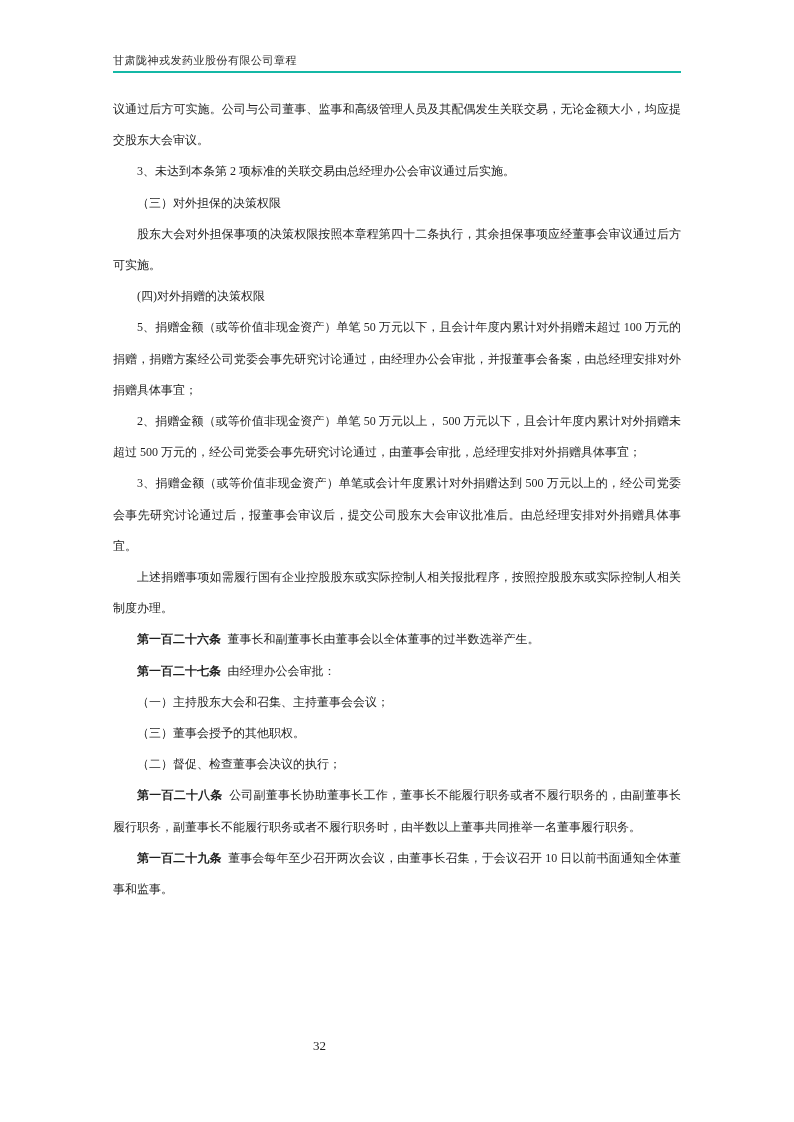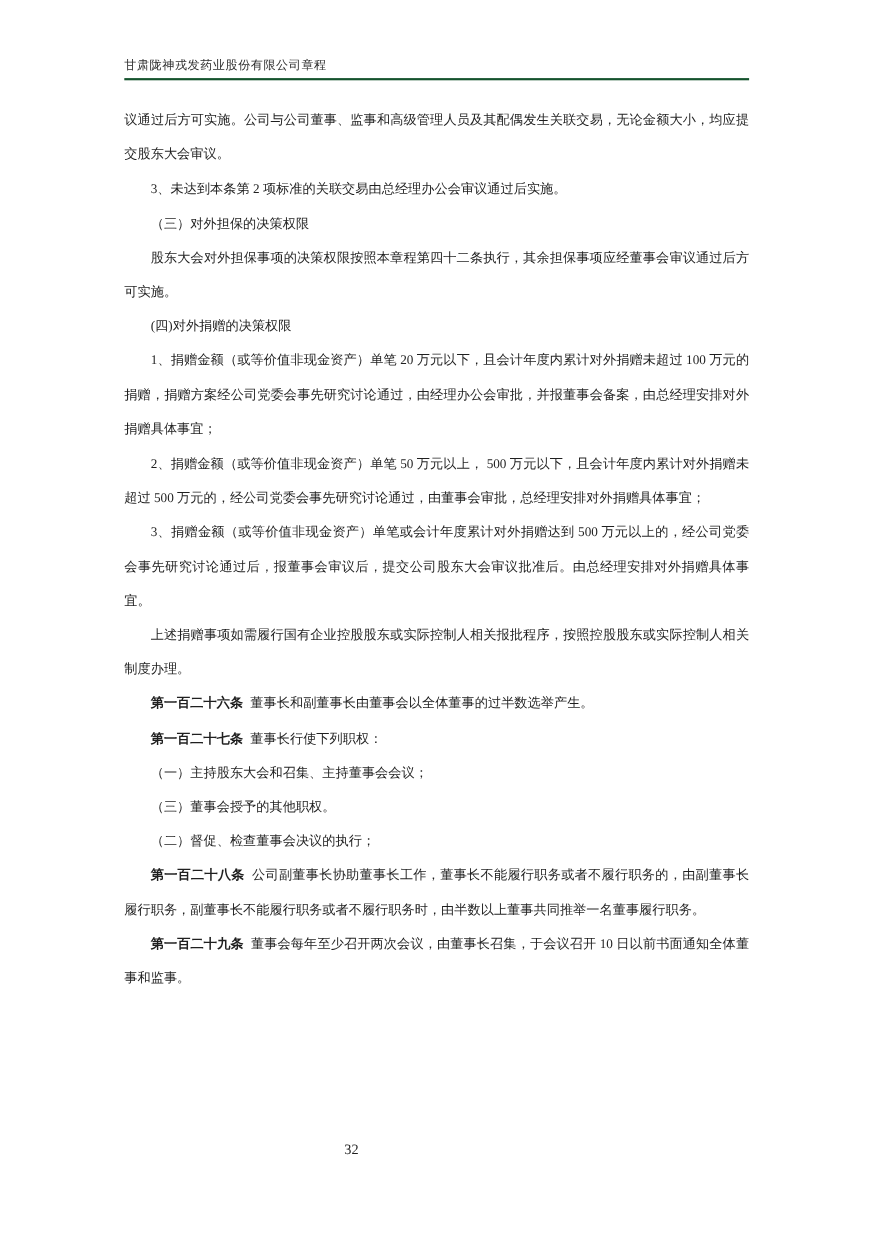--- a/index.html
+++ b/index.html
@@ -16,21 +16,21 @@
     overflow: hidden;
     font-family: "Liberation Serif", "DejaVu Serif", serif;
     color: #1f1f1f;
   }
   
   .header {
     position: absolute;
     top: 54px;
     left: 113px;
     width: 568px;
-    border-bottom: 2px solid #14532d;
+    border-bottom: 2px solid #14b8a6;
     padding-bottom: 4px;
   }
   .header-title {
     font-size: 11px;
     line-height: 13px;
     color: #2e2e2e;
     letter-spacing: 0.5px;
   }
   
   .content {
@@ -76,26 +76,26 @@
   <div class="header">
     <div class="header-title">甘肃陇神戎发药业股份有限公司章程</div>
   </div>
 
   <div class="content" id="content">
       <p>议通过后方可实施。公司与公司董事、监事和高级管理人员及其配偶发生关联交易，无论金额大小，均应提交股东大会审议。</p>
       <p class="indent">3、未达到本条第 2 项标准的关联交易由总经理办公会审议通过后实施。</p>
       <p class="indent">（三）对外担保的决策权限</p>
       <p class="indent">股东大会对外担保事项的决策权限按照本章程第四十二条执行，其余担保事项应经董事会审议通过后方可实施。</p>
       <p class="indent">(四)对外捐赠的决策权限</p>
-      <p class="indent">1、捐赠金额（或等价值非现金资产）单笔 20 万元以下，且会计年度内累计对外捐赠未超过 100 万元的捐赠，捐赠方案经公司党委会事先研究讨论通过，由经理办公会审批，并报董事会备案，由总经理安排对外捐赠具体事宜；</p>
+      <p class="indent">5、捐赠金额（或等价值非现金资产）单笔 50 万元以下，且会计年度内累计对外捐赠未超过 100 万元的捐赠，捐赠方案经公司党委会事先研究讨论通过，由经理办公会审批，并报董事会备案，由总经理安排对外捐赠具体事宜；</p>
       <p class="indent">2、捐赠金额（或等价值非现金资产）单笔 50 万元以上， 500 万元以下，且会计年度内累计对外捐赠未超过 500 万元的，经公司党委会事先研究讨论通过，由董事会审批，总经理安排对外捐赠具体事宜；</p>
       <p class="indent">3、捐赠金额（或等价值非现金资产）单笔或会计年度累计对外捐赠达到 500 万元以上的，经公司党委会事先研究讨论通过后，报董事会审议后，提交公司股东大会审议批准后。由总经理安排对外捐赠具体事宜。</p>
       <p class="indent">上述捐赠事项如需履行国有企业控股股东或实际控制人相关报批程序，按照控股股东或实际控制人相关制度办理。</p>
       <p class="indent"><b class="lead">第一百二十六条</b><span>董事长和副董事长由董事会以全体董事的过半数选举产生。</span></p>
-      <p class="indent"><b class="lead">第一百二十七条</b><span>董事长行使下列职权：</span></p>
+      <p class="indent"><b class="lead">第一百二十七条</b><span>由经理办公会审批：</span></p>
       <p class="indent">（一）主持股东大会和召集、主持董事会会议；</p>
       <p class="indent">（三）董事会授予的其他职权。</p>
       <p class="indent">（二）督促、检查董事会决议的执行；</p>
       <p class="indent"><b class="lead">第一百二十八条</b><span>公司副董事长协助董事长工作，董事长不能履行职务或者不履行职务的，由副董事长履行职务，副董事长不能履行职务或者不履行职务时，由半数以上董事共同推举一名董事履行职务。</span></p>
       <p class="indent"><b class="lead">第一百二十九条</b><span>董事会每年至少召开两次会议，由董事长召集，于会议召开 10 日以前书面通知全体董事和监事。</span></p>
     </div>
 
   <div class="footer">
     <span class="page-number">32</span>
   </div>

